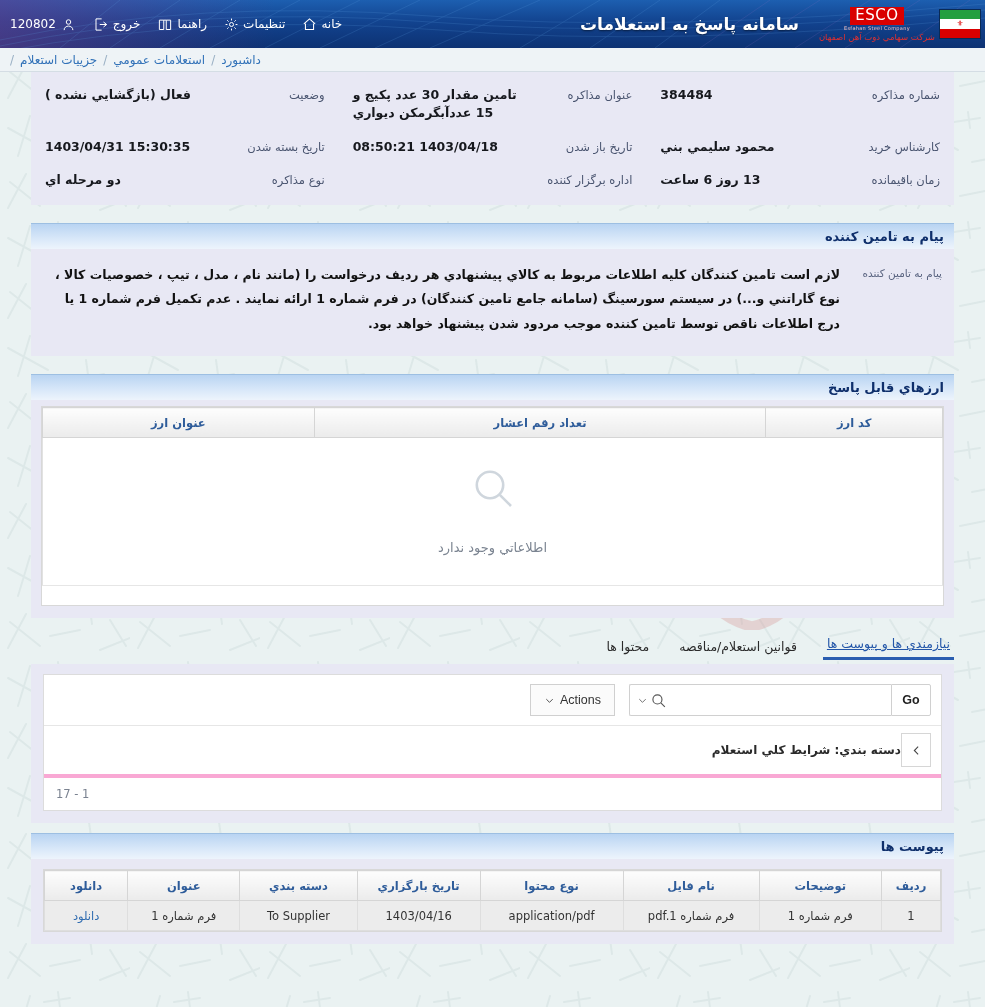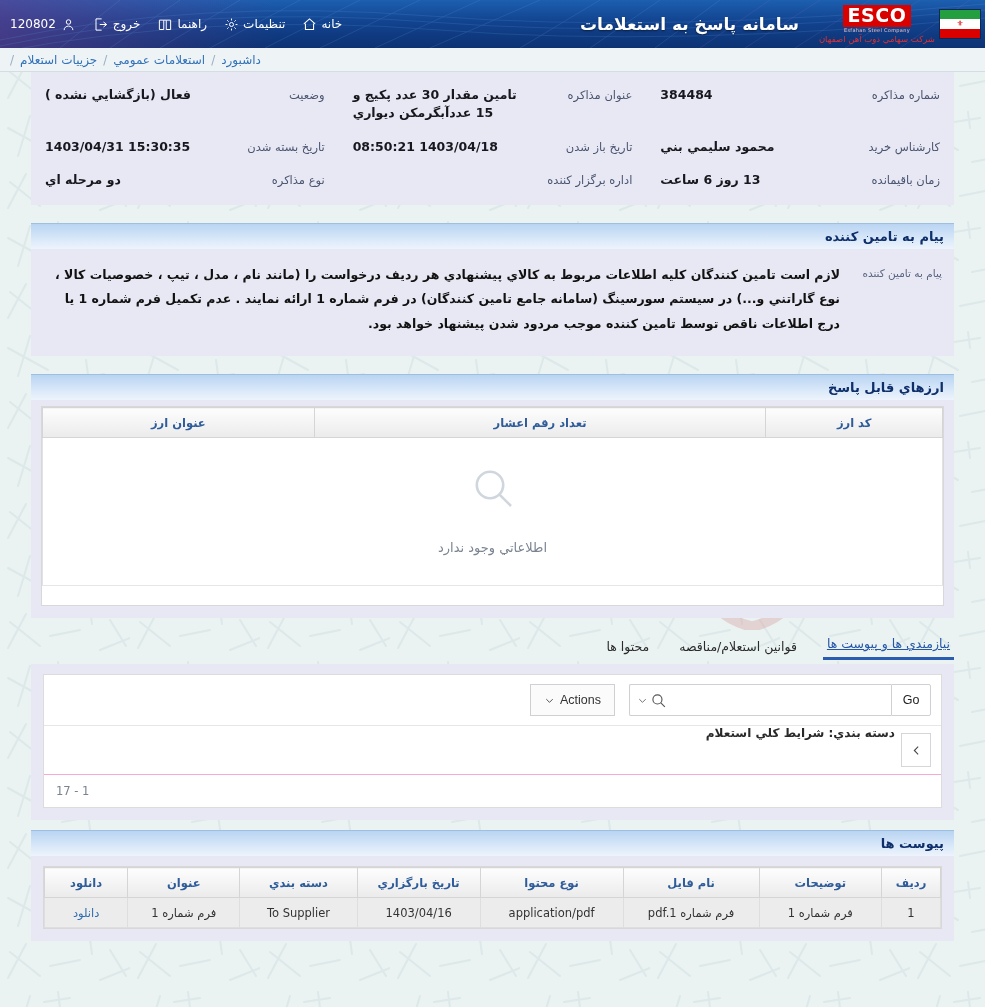--- a/index.html
+++ b/index.html
@@ -55,21 +55,21 @@
   .flag .emblem {
     position: absolute; left: 50%; top: 50%;
     transform: translate(-50%,-50%);
     color: #da0000; font-size: 8px; line-height: 1;
   }
   .esco-badge { text-align: center; line-height: 1; }
   .esco-word {
     display: inline-block;
     background: #d90000; color: #fff;
     font-family: "DejaVu Sans", sans-serif;
-    font-weight: bold; font-size: 19px; letter-spacing: .5px;
+    font-weight: normal; font-size: 15px; letter-spacing: .5px;
     padding: 1px 5px 2px;
   }
   .esco-sub {
     color: #f0c2c2; font-size: 5px; margin-top: 1px;
     letter-spacing: .3px;
   }
   .esco-fa {
     color: #e03030; font-size: 8.5px; margin-top: 2px;
     white-space: nowrap;
   }
@@ -219,34 +219,34 @@
   }
   .search-field {
     width: 218px; height: 32px;
     border: 1px solid #d0d0d0; border-left: none; border-right: none;
     outline: none; padding: 0 8px; font-size: 12px;
     font-family: "DejaVu Sans","Liberation Sans",sans-serif;
   }
   .go-btn {
     min-width: 40px; height: 32px;
     border: 1px solid #d0d0d0;
-    background: #fff; color: #222; font-size: 12.5px; font-weight: normal;
+    background: #fff; color: #222; font-size: 12.5px; font-weight: bold;
     cursor: pointer; border-radius: 0 2px 2px 0;
   }
   .actions-btn {
     margin-right: 14px;
     height: 32px; padding: 0 13px;
     border: 1px solid #d0d0d0; background: #fbfbfb;
     font-size: 12.5px; color: #333; cursor: pointer;
     display: flex; align-items: center; gap: 5px;
     direction: ltr;
   }
   .group-row {
-    display: flex; gap: 6px;
-    border-bottom: 1px solid #f9a8d4;
+    display: flex; align-items: center; gap: 0;
+    border-bottom: 4px solid #f9a8d4;
     padding: 0;
   }
   .collapse-btn {
     width: 30px; height: 34px; margin: 7px 10px 7px 0;
     border: 1px solid #d6d6d6; background: #fff;
     display: flex; align-items: center; justify-content: center;
     color: #444; cursor: pointer;
   }
   .group-label { font-size: 12px; font-weight: bold; color: #2a2a2a; }
 

